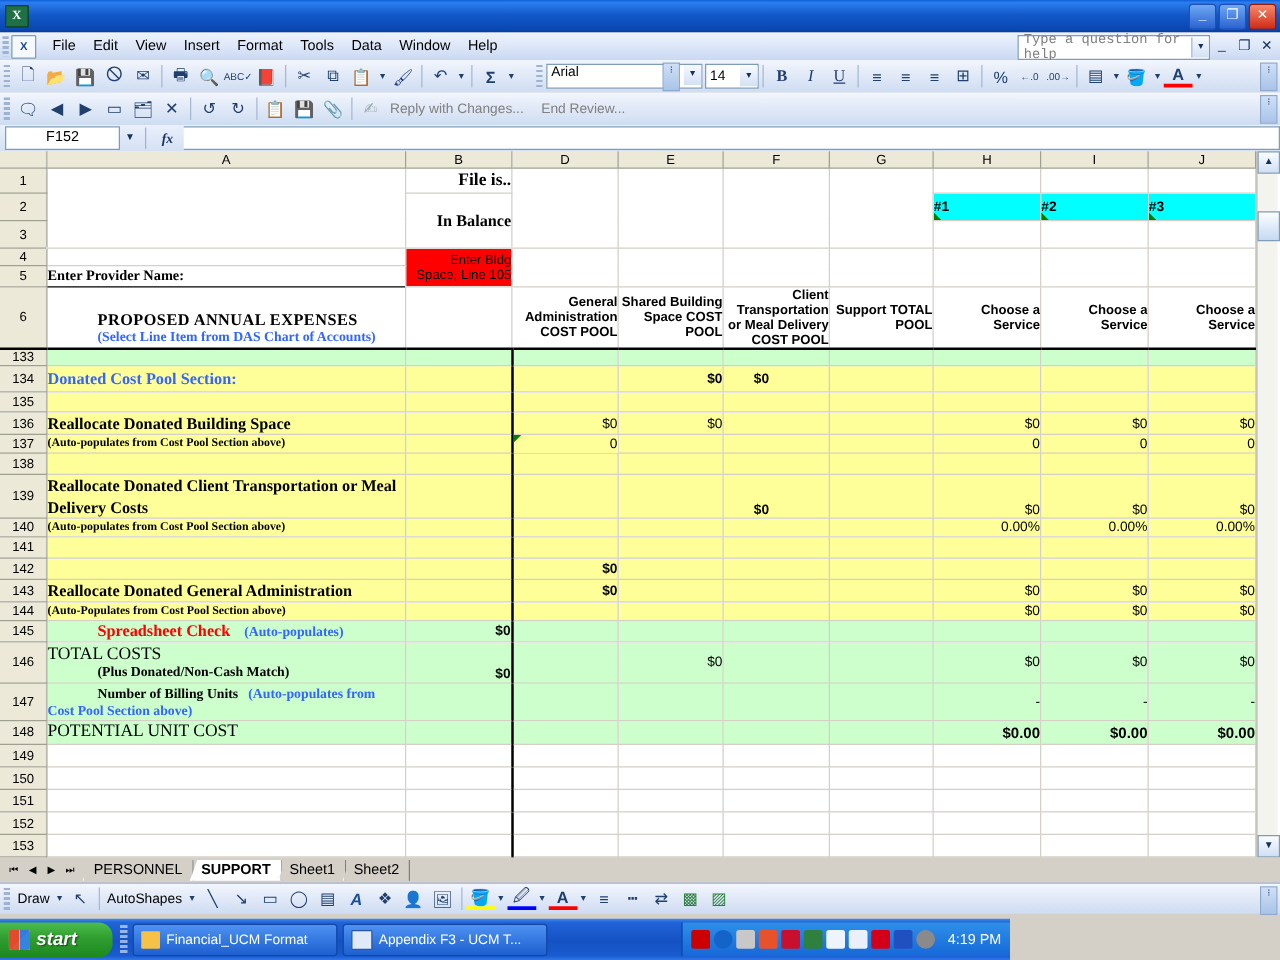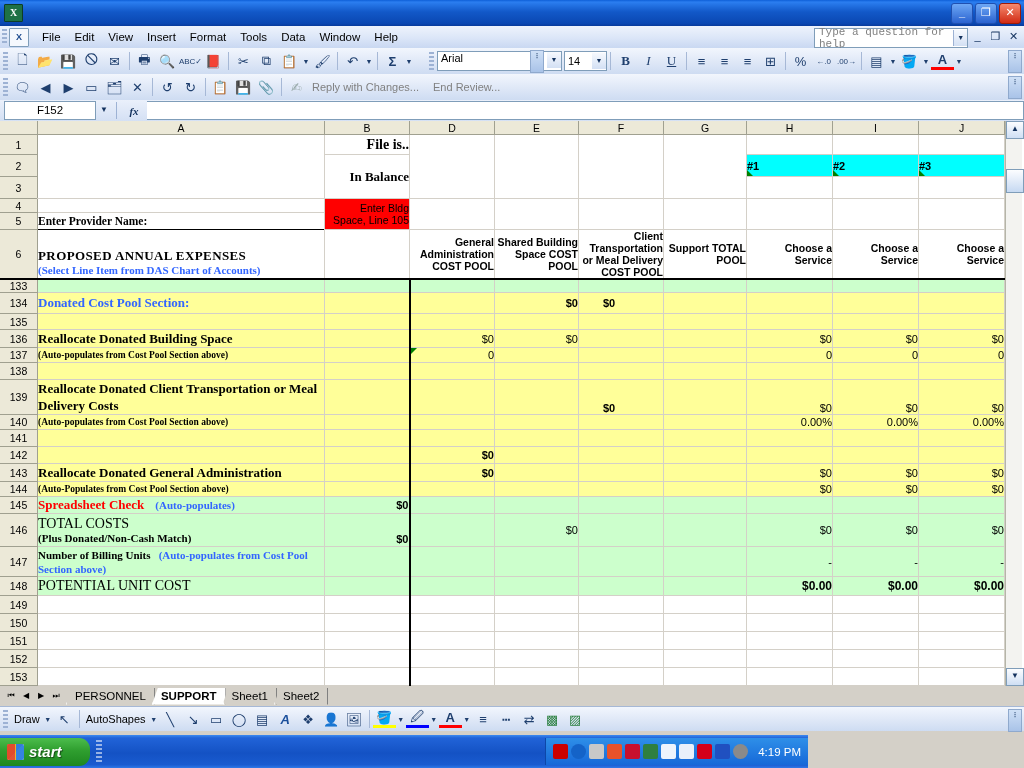--- a/index.html
+++ b/index.html
@@ -111,21 +111,21 @@
   .cell{border-right:1px solid #d4d0c8;border-bottom:1px solid #d4d0c8;background:#fff;
         vertical-align:bottom;padding:0 2px;}
   .yel{background:#ffff99;}
   .grn{background:#ccffcc;}
   .cyan{background:#00ffff;}
   .red{background:#ff0000;}
   .r{text-align:right;}
   .c{text-align:right;}
   .l{text-align:left;}
   .mid{vertical-align:middle;}
-  .bold{font-weight:bold;}
+  .bold{font-weight:bold;margin-left:40px;}
   .ser{font-family:"Liberation Serif","DejaVu Serif",serif;}
   .blue{color:#3366ff;}
   .redtx{color:#ff0000;}
   .ital{}
   .thickR{border-right:2px solid #000;}
   .thickB{border-bottom:2px solid #000;}
   .thinline{border-bottom:1px solid #000;}
   .cmt{position:relative;}
   .cmt::after{content:"";position:absolute;left:0;bottom:0;width:0;height:0;
     border-left:6px solid #008000;border-top:6px solid transparent;}
@@ -753,20 +753,28 @@
     <div class="tbi" style="color:#2a7f3f;">▨</div>
     <div class="tbmore">⁝</div>
   </div>
 
   <div class="taskbar">
     <div class="startbtn">
       <div class="startflag"></div>
       <span>start</span>
     </div>
     <div class="tbgrip2"></div>
+    <div class="taskitem">
+      <div class="tiicon" style="background:#f5c146;"></div>
+      <span>Financial_UCM Format</span>
+    </div>
+    <div class="taskitem">
+      <div class="tiicon" style="background:#dfe9f7;border:1px solid #2b579a;"></div>
+      <span>Appendix F3 - UCM T...</span>
+    </div>
 
     <div class="tray">
       <div class="trayicon" style="background:#cc0000;"></div>
       <div class="trayicon" style="background:#1463c8;border-radius:50%;"></div>
       <div class="trayicon" style="background:#c8c8c8;"></div>
       <div class="trayicon" style="background:#e8522a;"></div>
       <div class="trayicon" style="background:#c8102e;"></div>
       <div class="trayicon" style="background:#2f7f3f;"></div>
       <div class="trayicon" style="background:#eef4fc;"></div>
       <div class="trayicon" style="background:#e9f0fa;"></div>

